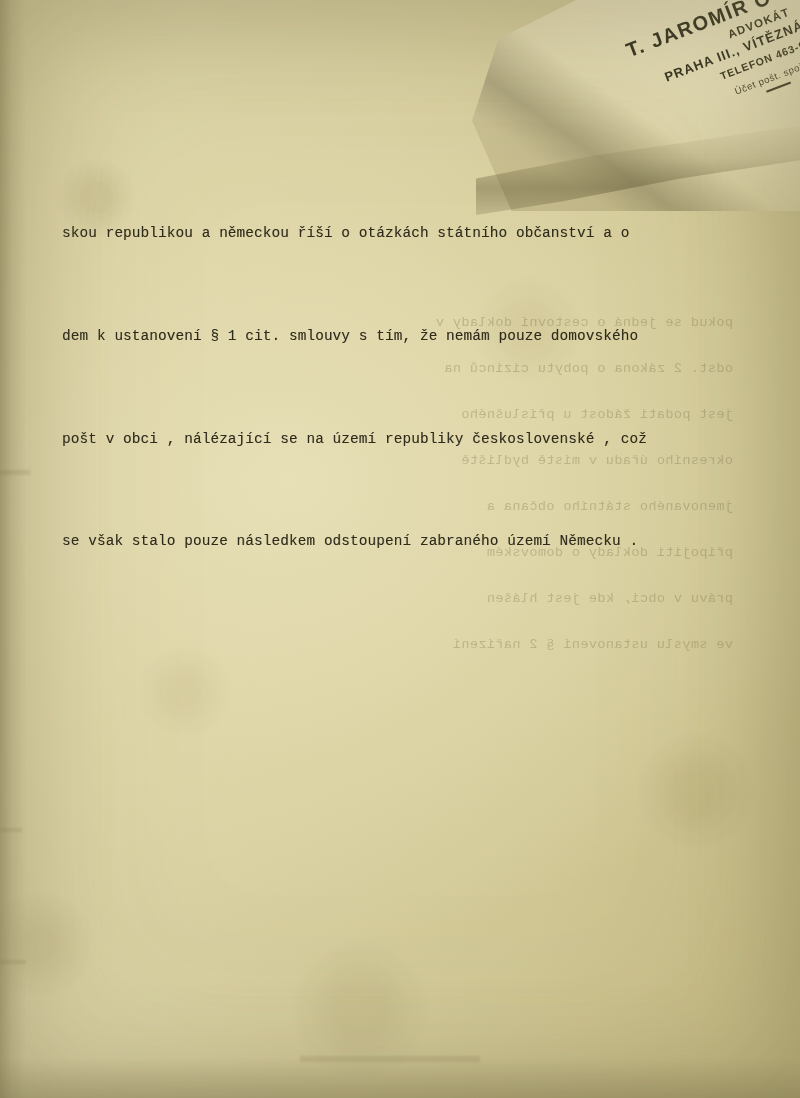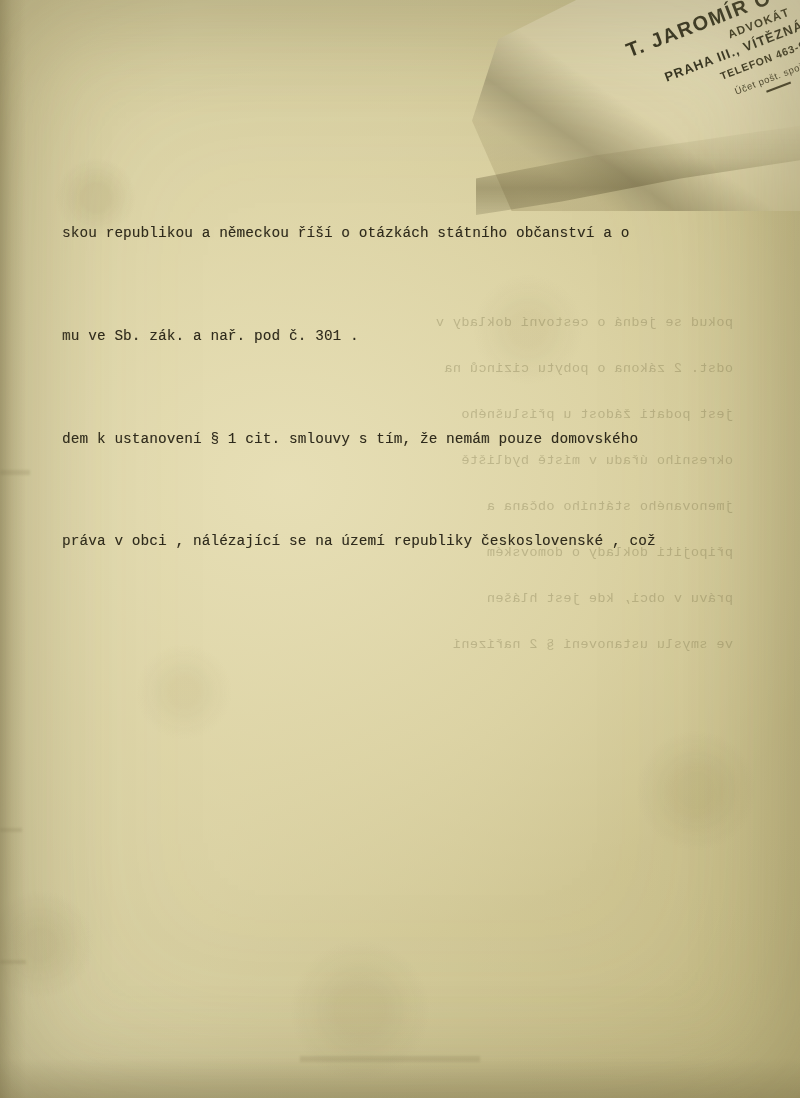--- a/index.html
+++ b/index.html
@@ -215,23 +215,23 @@
 <span>  okresního úřadu v místě bydliště</span>
 <span>  jmenovaného státního občana a</span>
 <span>  připojiti doklady o domovském</span>
 <span>  právu v obci, kde jest hlášen</span>
 <span>  ve smyslu ustanovení § 2 nařízení</span></div>
 
   <div class="grain"></div>
 
   <div class="typed">
     <span class="ln">skou republikou a německou říší o otázkách státního občanství a o</span>
-    <span class="ln">mu ve Sb. zák. a nař. pod č. 301 .</span>
     <span class="ln">dem k ustanovení § 1 cit. smlouvy s tím, že nemám pouze domovského</span>
-    <span class="ln">práva v obci , nálézající se na území republiky československé , což</span>
+    <span class="ln">pošt v obci , nálézající se na území republiky československé , což</span>
+    <span class="ln">se však stalo pouze následkem odstoupení zabraného území Německu .</span>
     
     
     
     
     
     
     
     
     
     

